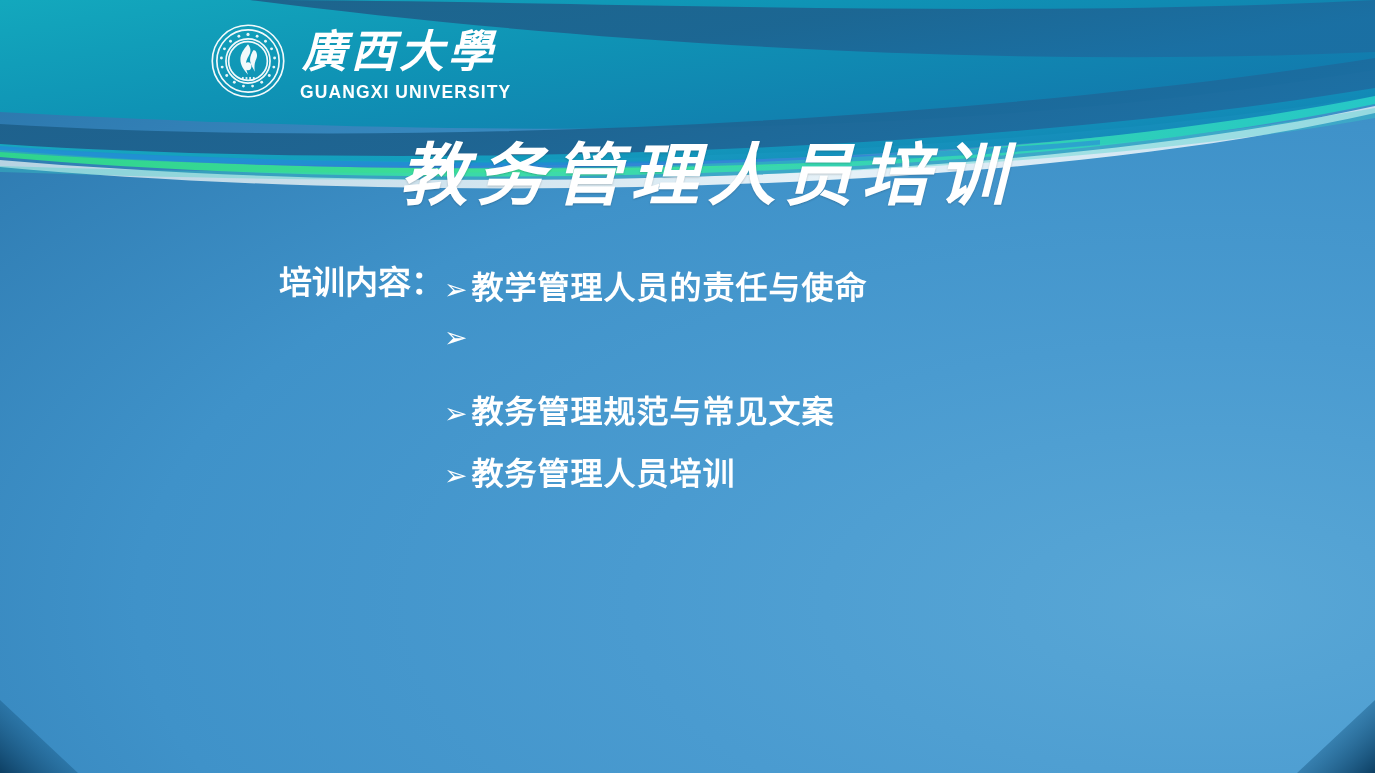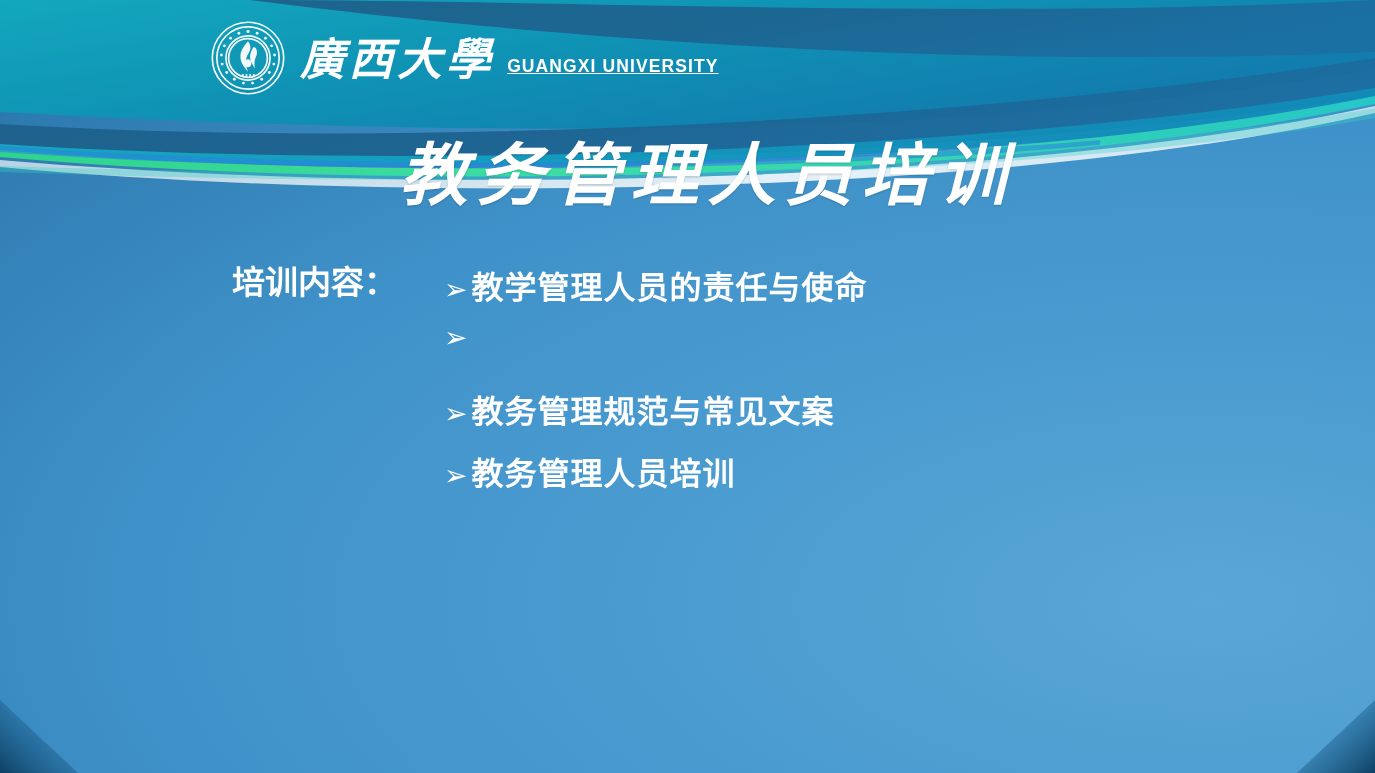--- a/index.html
+++ b/index.html
@@ -34,39 +34,38 @@
     left: 210px;
     top: 20px;
     display: flex;
     align-items: center;
     gap: 14px;
     z-index: 5;
   }
   .logo-emblem { width: 76px; height: 76px; flex: none; }
   .logo-text-col {
     display: flex;
-    flex-direction: row;
+    flex-direction: column;
     align-items: center;
     justify-content: center;
     margin-top: 2px;
   }
   .logo-cn {
     height: 58px;
     display: block;
   }
   .logo-en {
     font-size: 17.5px;
     font-weight: bold;
     letter-spacing: 1.1px;
     color: #ffffff;
     line-height: 1;
-    margin-top: 15px;
+    margin-top: 4px;
     white-space: nowrap;
     font-family: "Liberation Sans", sans-serif;
-    text-decoration: underline;
   }
 
   
   .slide-title {
     position: absolute;
     left: 0;
     right: 0;
     top: 140px;
     text-align: center;
     font-family: "DejaVu Serif", "Liberation Serif", serif;
@@ -85,20 +84,21 @@
   .content-block {
     position: absolute;
     left: 232px;
     top: 262px;
     z-index: 5;
   }
   .content-row {
     display: flex;
     align-items: flex-start;
     height: 62px;
+    text-align: right;
   }
   .content-label {
     width: 212px;
     flex: none;
     font-size: 33px;
     font-weight: bold;
     color: #ffffff;
     line-height: 1.25;
     font-family: "Liberation Sans", "DejaVu Sans", sans-serif;
   }

